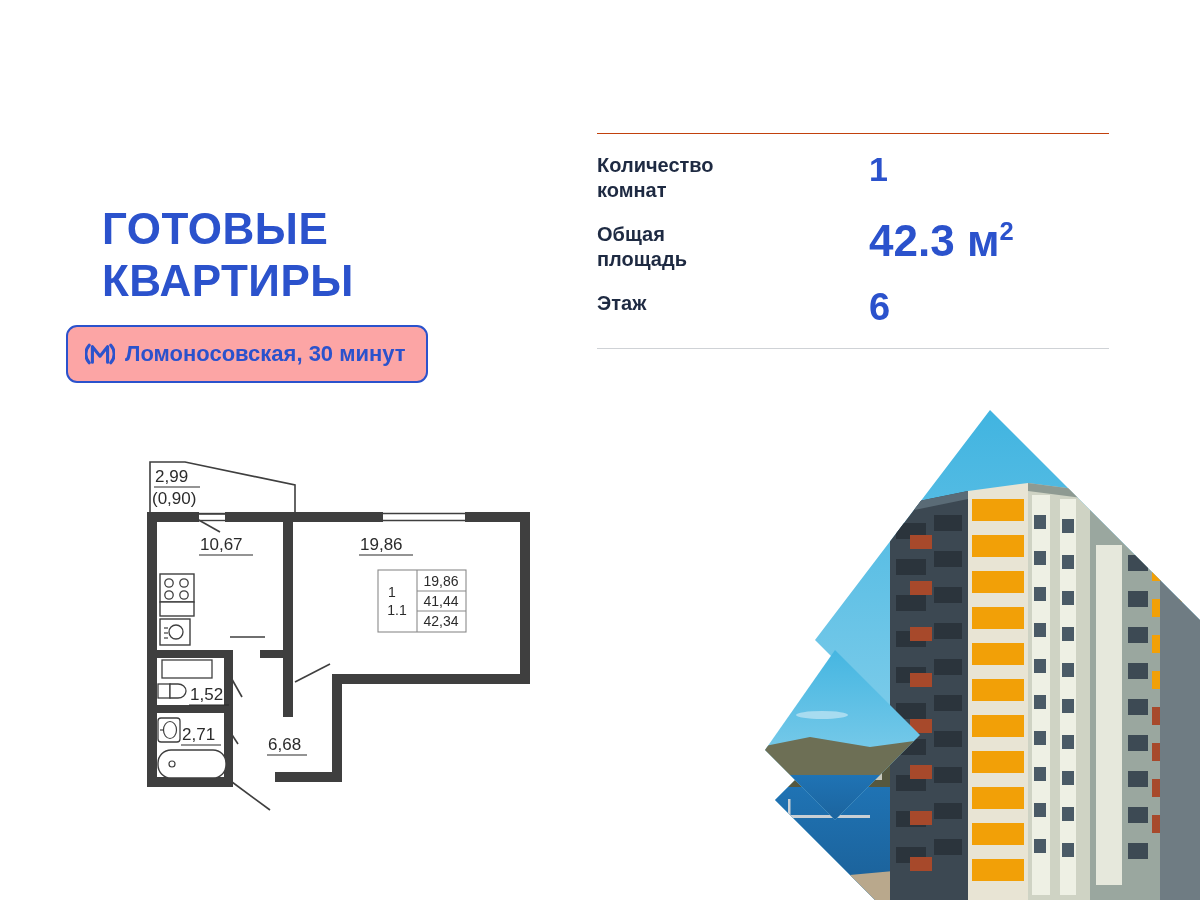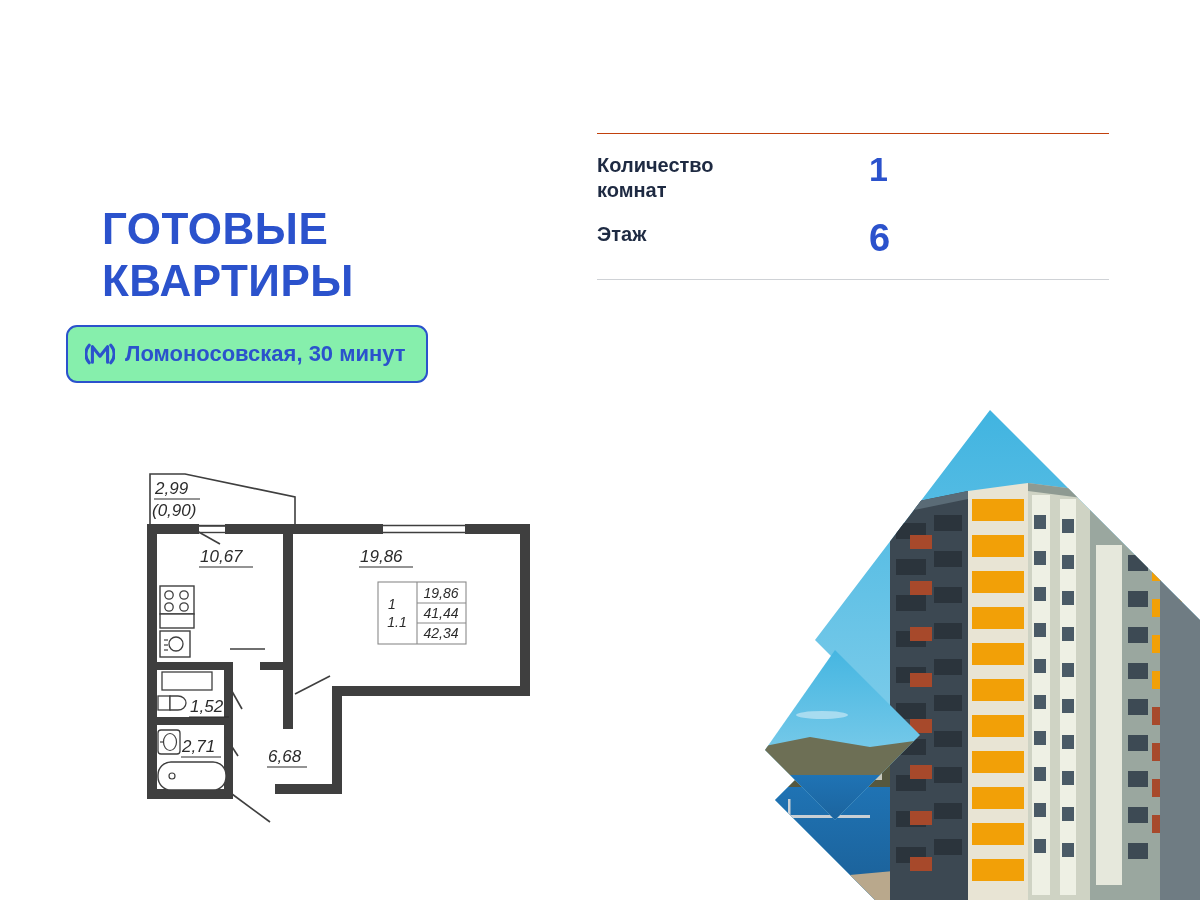--- a/index.html
+++ b/index.html
@@ -33,21 +33,21 @@
   .metro-badge {
     position: absolute;
     left: 66px; top: 325px;
     height: 58px;
     display: flex;
     align-items: center;
     gap: 10px;
     padding: 0 20px 0 17px;
     border: 2px solid #2b52cc;
     border-radius: 11px;
-    background: #86efac;
+    background: #fca5a5;
   }
   .metro-badge .metro-icon { flex: 0 0 auto; display: block; line-height: 0; }
   .metro-badge .metro-label {
     font-size: 22px;
     font-weight: bold;
     color: #2b52cc;
     white-space: nowrap;
   }
 
   
@@ -86,22 +86,22 @@
     vertical-align: super;
     line-height: 0;
   }
   .spec-row.rooms .spec-value { font-size: 34px; padding-top: 2px; }
   .spec-row.area  .spec-value { font-size: 44px; }
   .spec-row.floor .spec-value { font-size: 38px; }
 
   
   .floorplan {
     position: absolute;
-    left: 120px; top: 464px;
-    width: 430px; height: 370px; font-style: italic;
+    left: 120px; top: 452px;
+    width: 430px; height: 370px;
   }
   .floorplan svg { display: block; }
 
   
   .photo-area {
     position: absolute;
     left: 760px; top: 395px;
     width: 440px; height: 505px;
     overflow: hidden;
   }
@@ -125,20 +125,27 @@
 </div>
 
 <div class="specs">
 
   <div class="spec-row rooms">
     <div class="spec-label">Количество
 комнат</div>
     <div class="spec-value">1</div>
   </div>
 
+  <div class="spec-row area">
+    <div class="spec-label">Общая
+площадь</div>
+    <div class="spec-value">
+      <span>42.3</span><span>&nbsp;</span><span>м</span><span class="sup">2</span>
+    </div>
+  </div>
 
   <div class="spec-row floor">
     <div class="spec-label">Этаж</div>
     <div class="spec-value">6</div>
   </div>
 
 </div>
 
 <div class="floorplan">
   <svg width="430" height="370" viewBox="0 0 430 370" aria-hidden="true">

